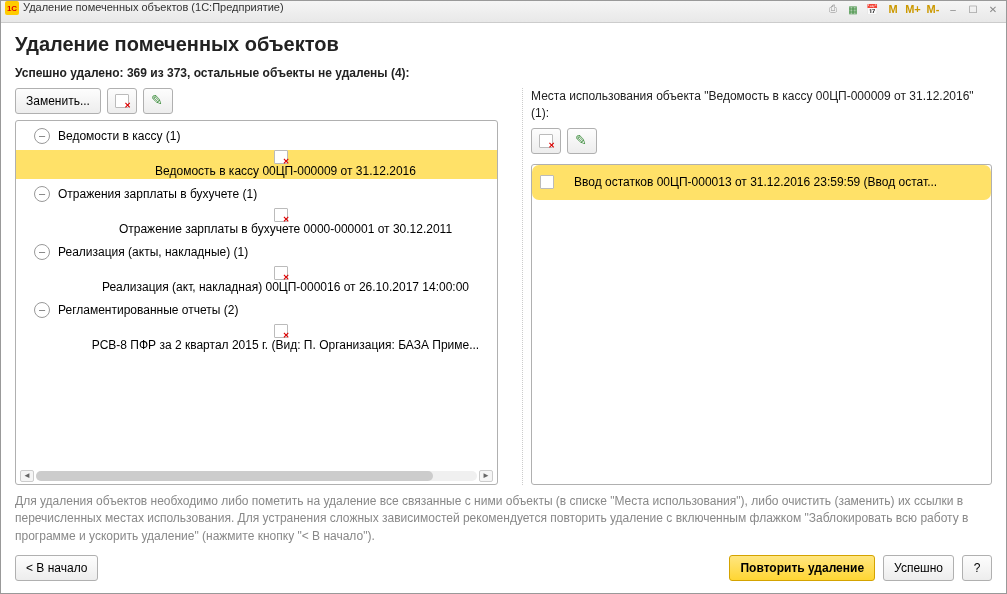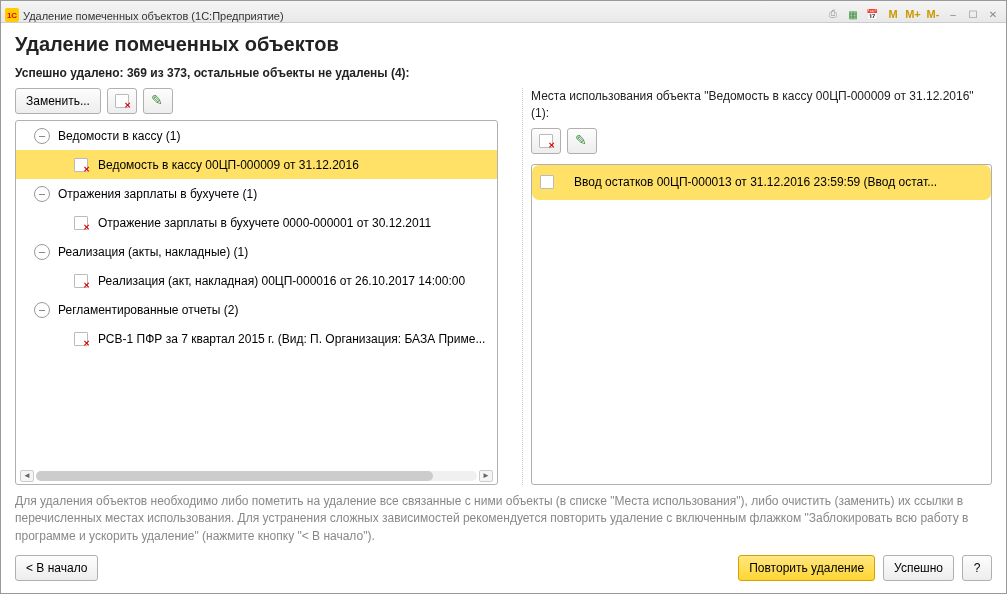--- a/index.html
+++ b/index.html
@@ -1,55 +1,55 @@
 <!DOCTYPE html>
 <html><head>
 <meta charset="utf-8">
 <style>
   * { box-sizing: border-box; margin: 0; padding: 0; }
   body { font-family: Arial, sans-serif; font-size: 12px; background: #fff; }
   .window { width: 1007px; height: 594px; border: 1px solid #999; background: #fff; display: flex; flex-direction: column; }
-  .titlebar { height: 22px; background: linear-gradient(#f5f5f5,#e8e8e8); border-bottom: 1px solid #ccc; display: flex; align-items: flex-end; padding: 0 4px; font-size: 11px; color: #333; }
+  .titlebar { height: 22px; background: linear-gradient(#f5f5f5,#e8e8e8); border-bottom: 1px solid #ccc; display: flex; align-items: flex-start; padding: 0 4px; font-size: 11px; color: #333; }
   .titlebar .logo { width: 14px; height: 14px; background: #fc0; border-radius: 2px; margin-right: 4px; display:flex; align-items:center; justify-content:center; font-size:8px; font-weight:bold; color:#d00;}
   .titlebar .title-text { flex: 1; }
   .titlebar .tb-icons { display: flex; gap: 2px; align-items:center;}
   .tb-btn { width: 18px; height: 16px; border: 1px solid transparent; display:flex; align-items:center; justify-content:center; font-size:10px; color:#888; cursor:pointer; border-radius:2px;}
   .tb-btn.m { color:#cc9900; font-weight:bold; font-size:11px;}
   .content { flex: 1; padding: 10px 14px 8px 14px; display: flex; flex-direction: column; overflow:hidden;}
   .heading { font-size: 20px; font-weight: bold; color: #222; margin-bottom: 10px; }
   .subheading { font-size: 12px; font-weight: bold; color: #222; margin-bottom: 8px; }
   .main-row { flex: 1; display: flex; gap: 24px; overflow:hidden; min-height:0;}
   .left-pane { flex: 1; display: flex; flex-direction: column; min-width:0;}
   .right-pane { width: 470px; display: flex; flex-direction: column; border-left: 1px dotted #ccc; padding-left: 8px; min-width:0;}
   .toolbar { display: flex; gap: 6px; margin-bottom: 6px; }
   .btn { height: 26px; border: 1px solid #b0b0b0; border-radius: 3px; background: linear-gradient(#fdfdfd,#ededed); padding: 0 10px; font-size: 12px; cursor: pointer; display:flex; align-items:center; gap:4px;}
   .btn.icon-only { width: 30px; padding: 0; justify-content:center;}
   .tree-box { flex: 1; border: 1px solid #b0b0b0; border-radius: 3px; background: #fff; overflow:hidden; display:flex; flex-direction:column;}
   .tree-content { flex:1; overflow:hidden;}
   .tree-row { height: 29px; display: flex; align-items: center; padding-left: 10px; white-space: nowrap; overflow:hidden; }
   .tree-row.group { padding-left: 18px; }
-  .tree-row.item { padding-left: 58px; }
+  .tree-row.item { padding-left: 58px; flex-direction: column; }
   .tree-row.selected { background: #ffe168; }
   .expander { width: 16px; height: 16px; border: 1px solid #999; border-radius: 8px; display:flex; align-items:center; justify-content:center; font-size:11px; color:#666; margin-right: 8px; background:#fff; cursor:pointer; line-height:1;}
   .doc-icon { width: 14px; height: 14px; margin-right: 10px; position:relative; display:inline-block;}
   .doc-icon::before { content:""; position:absolute; inset:0; border:1px solid #bbb; background:#fff; border-radius:1px;}
   .doc-icon.del::after { content:"✕"; position:absolute; bottom:-2px; right:-2px; font-size:8px; color:#d00; font-weight:bold;}
   .doc-icon.plain::after { content:""; }
   .right-label { font-size: 12px; color: #222; margin-bottom: 6px; line-height:1.4;}
   .list-box { border: 1px solid #b0b0b0; border-radius: 3px; background: #fff; flex:1; margin-top:4px; overflow:hidden;}
   .list-row { height: 35px; display:flex; align-items:center; padding: 0 8px; gap:10px; white-space:nowrap; overflow:hidden;border-radius:7px;}
   .list-row.selected { background: #ffe168; }
   .scrollbar-h { height: 16px; display:flex; align-items:center; padding:2px 4px; gap:2px; border-top:0px solid #eee;}
   .sb-btn { width:14px; height:12px; border:1px solid #ccc; border-radius:2px; background:#f5f5f5; font-size:8px; display:flex; align-items:center; justify-content:center; color:#666;}
   .sb-track { flex:1; height:10px; background:#f0f0f0; border-radius:5px; position:relative;}
   .sb-thumb { position:absolute; left:0; top:0; height:10px; width:90%; background:#ccc; border-radius:5px;}
   .footer-text { font-size: 12px; color: #888; padding: 8px 0 10px 0; line-height: 1.45;}
   .footer-buttons { display:flex; align-items:center; gap:8px; padding-bottom:4px;}
   .footer-buttons .spacer { flex:1; }
-  .btn.yellow { background: linear-gradient(#ffe680,#ffd633); border-color:#d4a300; font-weight:normal;margin-left:48px;}
+  .btn.yellow { background: linear-gradient(#ffe680,#ffd633); border-color:#d4a300; font-weight:bold;margin-left:48px;}
   .icon-del-mark { width:14px; height:14px; position:relative; display:inline-block;}
   .icon-del-mark::before{content:"";position:absolute;inset:0;border:1px solid #bbb;background:#fff;border-radius:1px;}
   .icon-del-mark::after{content:"✕";position:absolute;bottom:-2px;right:-2px;font-size:8px;color:#d00;font-weight:bold;}
   .icon-pencil { width:14px; height:14px; display:inline-block; position:relative;}
   .icon-pencil::before{content:"✎"; color:#3a8c3a; font-size:14px; position:absolute; top:-2px; left:0;}
 </style>
 </head>
 <body>
 
 <div class="window">
@@ -111,21 +111,21 @@
             <div class="tree-row item">
               <span class="doc-icon del"></span>
               <span>Реализация (акт, накладная) 00ЦП-000016 от 26.10.2017 14:00:00</span>
             </div>
             <div class="tree-row group">
               <span class="expander">–</span>
               <span>Регламентированные отчеты (2)</span>
             </div>
             <div class="tree-row item">
               <span class="doc-icon del"></span>
-              <span>РСВ-1 ПФР за 7 квартал 2015 г. (Вид: П. Организация: БАЗА Приме...</span>
+              <span>РСВ-8 ПФР за 2 квартал 2015 г. (Вид: П. Организация: БАЗА Приме...</span>
             </div>
           </div>
           <div class="scrollbar-h">
             <div class="sb-btn">◄</div>
             <div class="sb-track">
                 <div class="sb-thumb"></div>
               </div>
             <div class="sb-btn">►</div>
           </div>
         </div>

